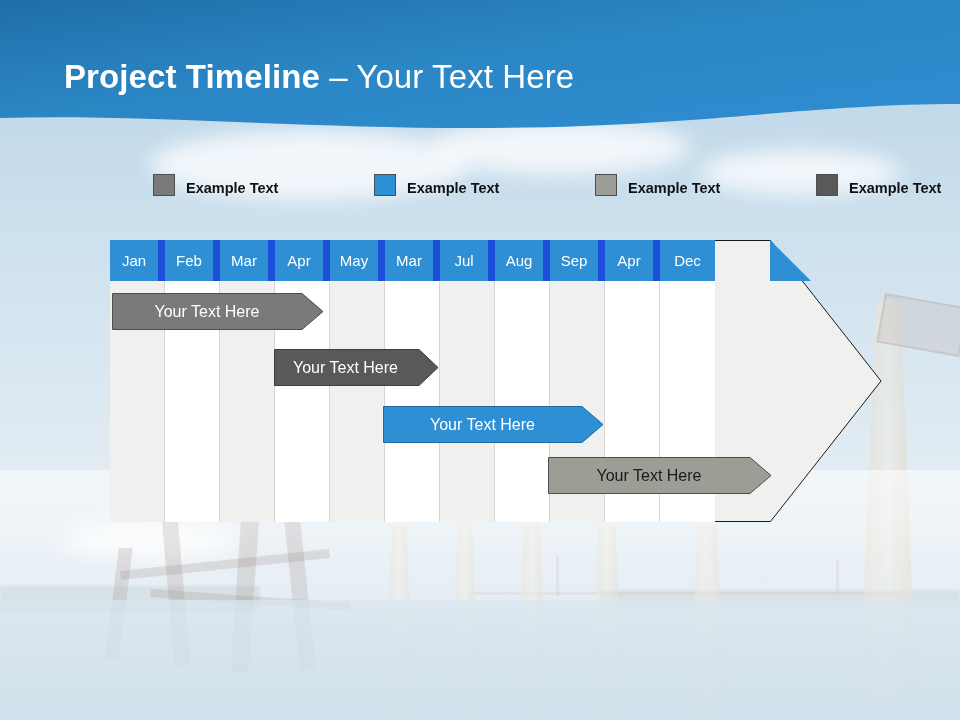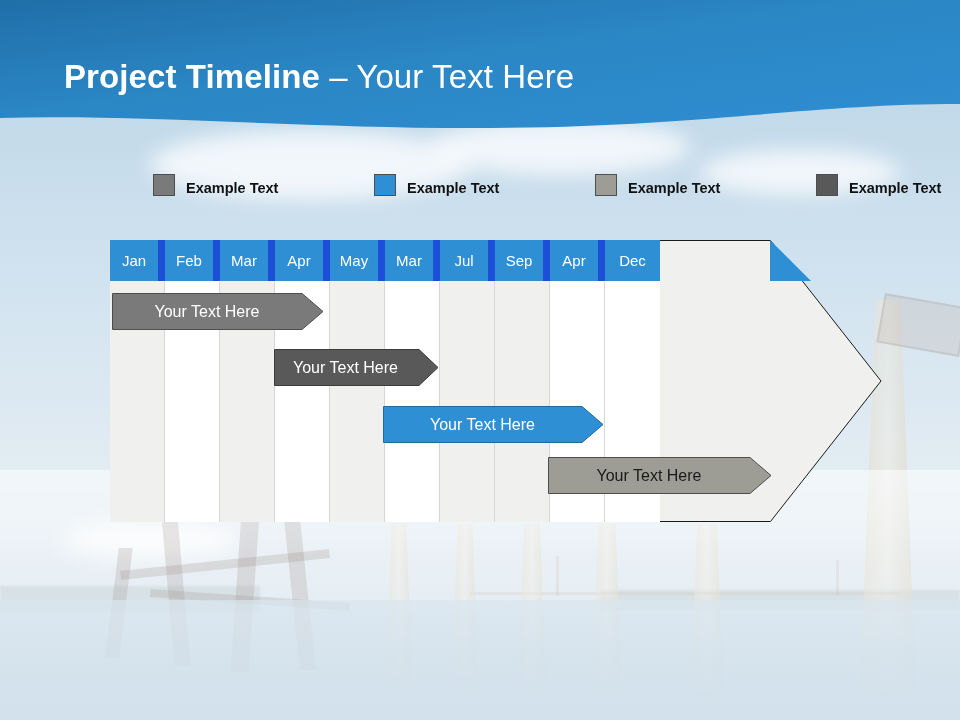--- a/index.html
+++ b/index.html
@@ -313,20 +313,24 @@
         <div class="col-sep"></div>
       </div>
       <div class="col plain">
         <div class="col-head">Mar</div>
         <div class="col-sep"></div>
       </div>
       <div class="col shade">
         <div class="col-head">Jul</div>
         <div class="col-sep"></div>
       </div>
+      <div class="col plain">
+        <div class="col-head">Aug</div>
+        <div class="col-sep"></div>
+      </div>
       <div class="col shade">
         <div class="col-head">Sep</div>
         <div class="col-sep"></div>
       </div>
       <div class="col plain">
         <div class="col-head">Apr</div>
         <div class="col-sep"></div>
       </div>
       <div class="col plain">
         <div class="col-head">Dec</div>

